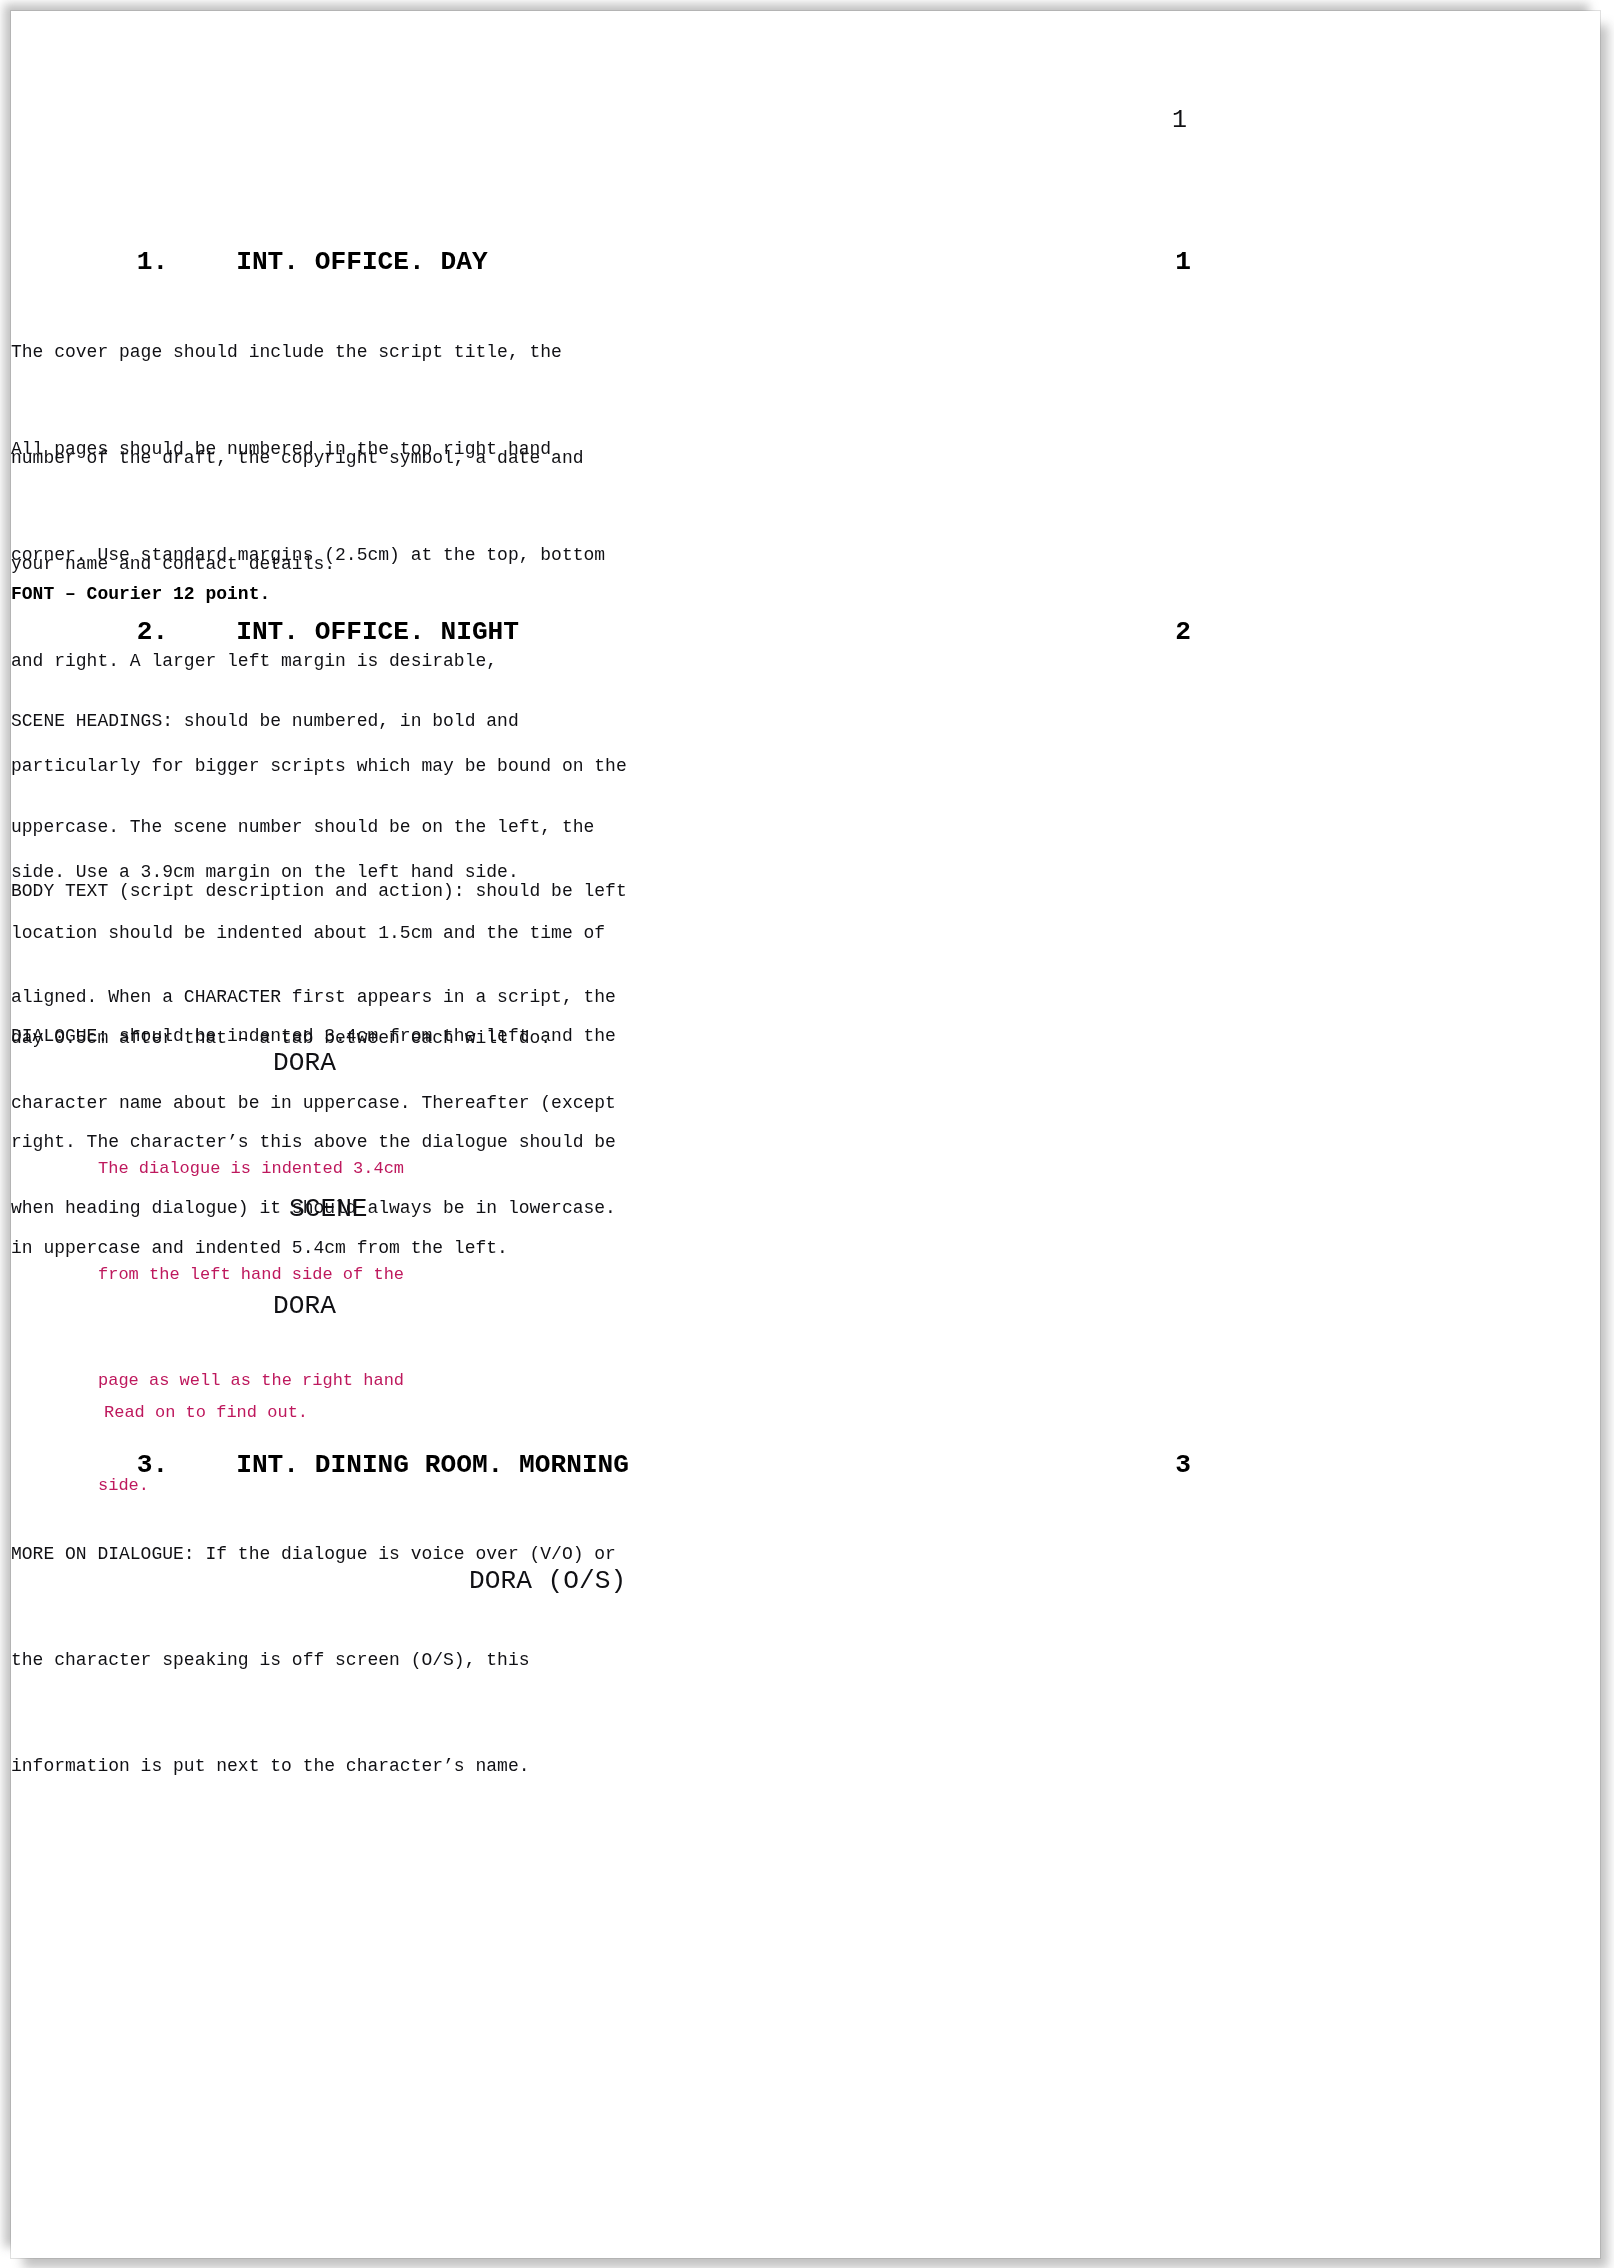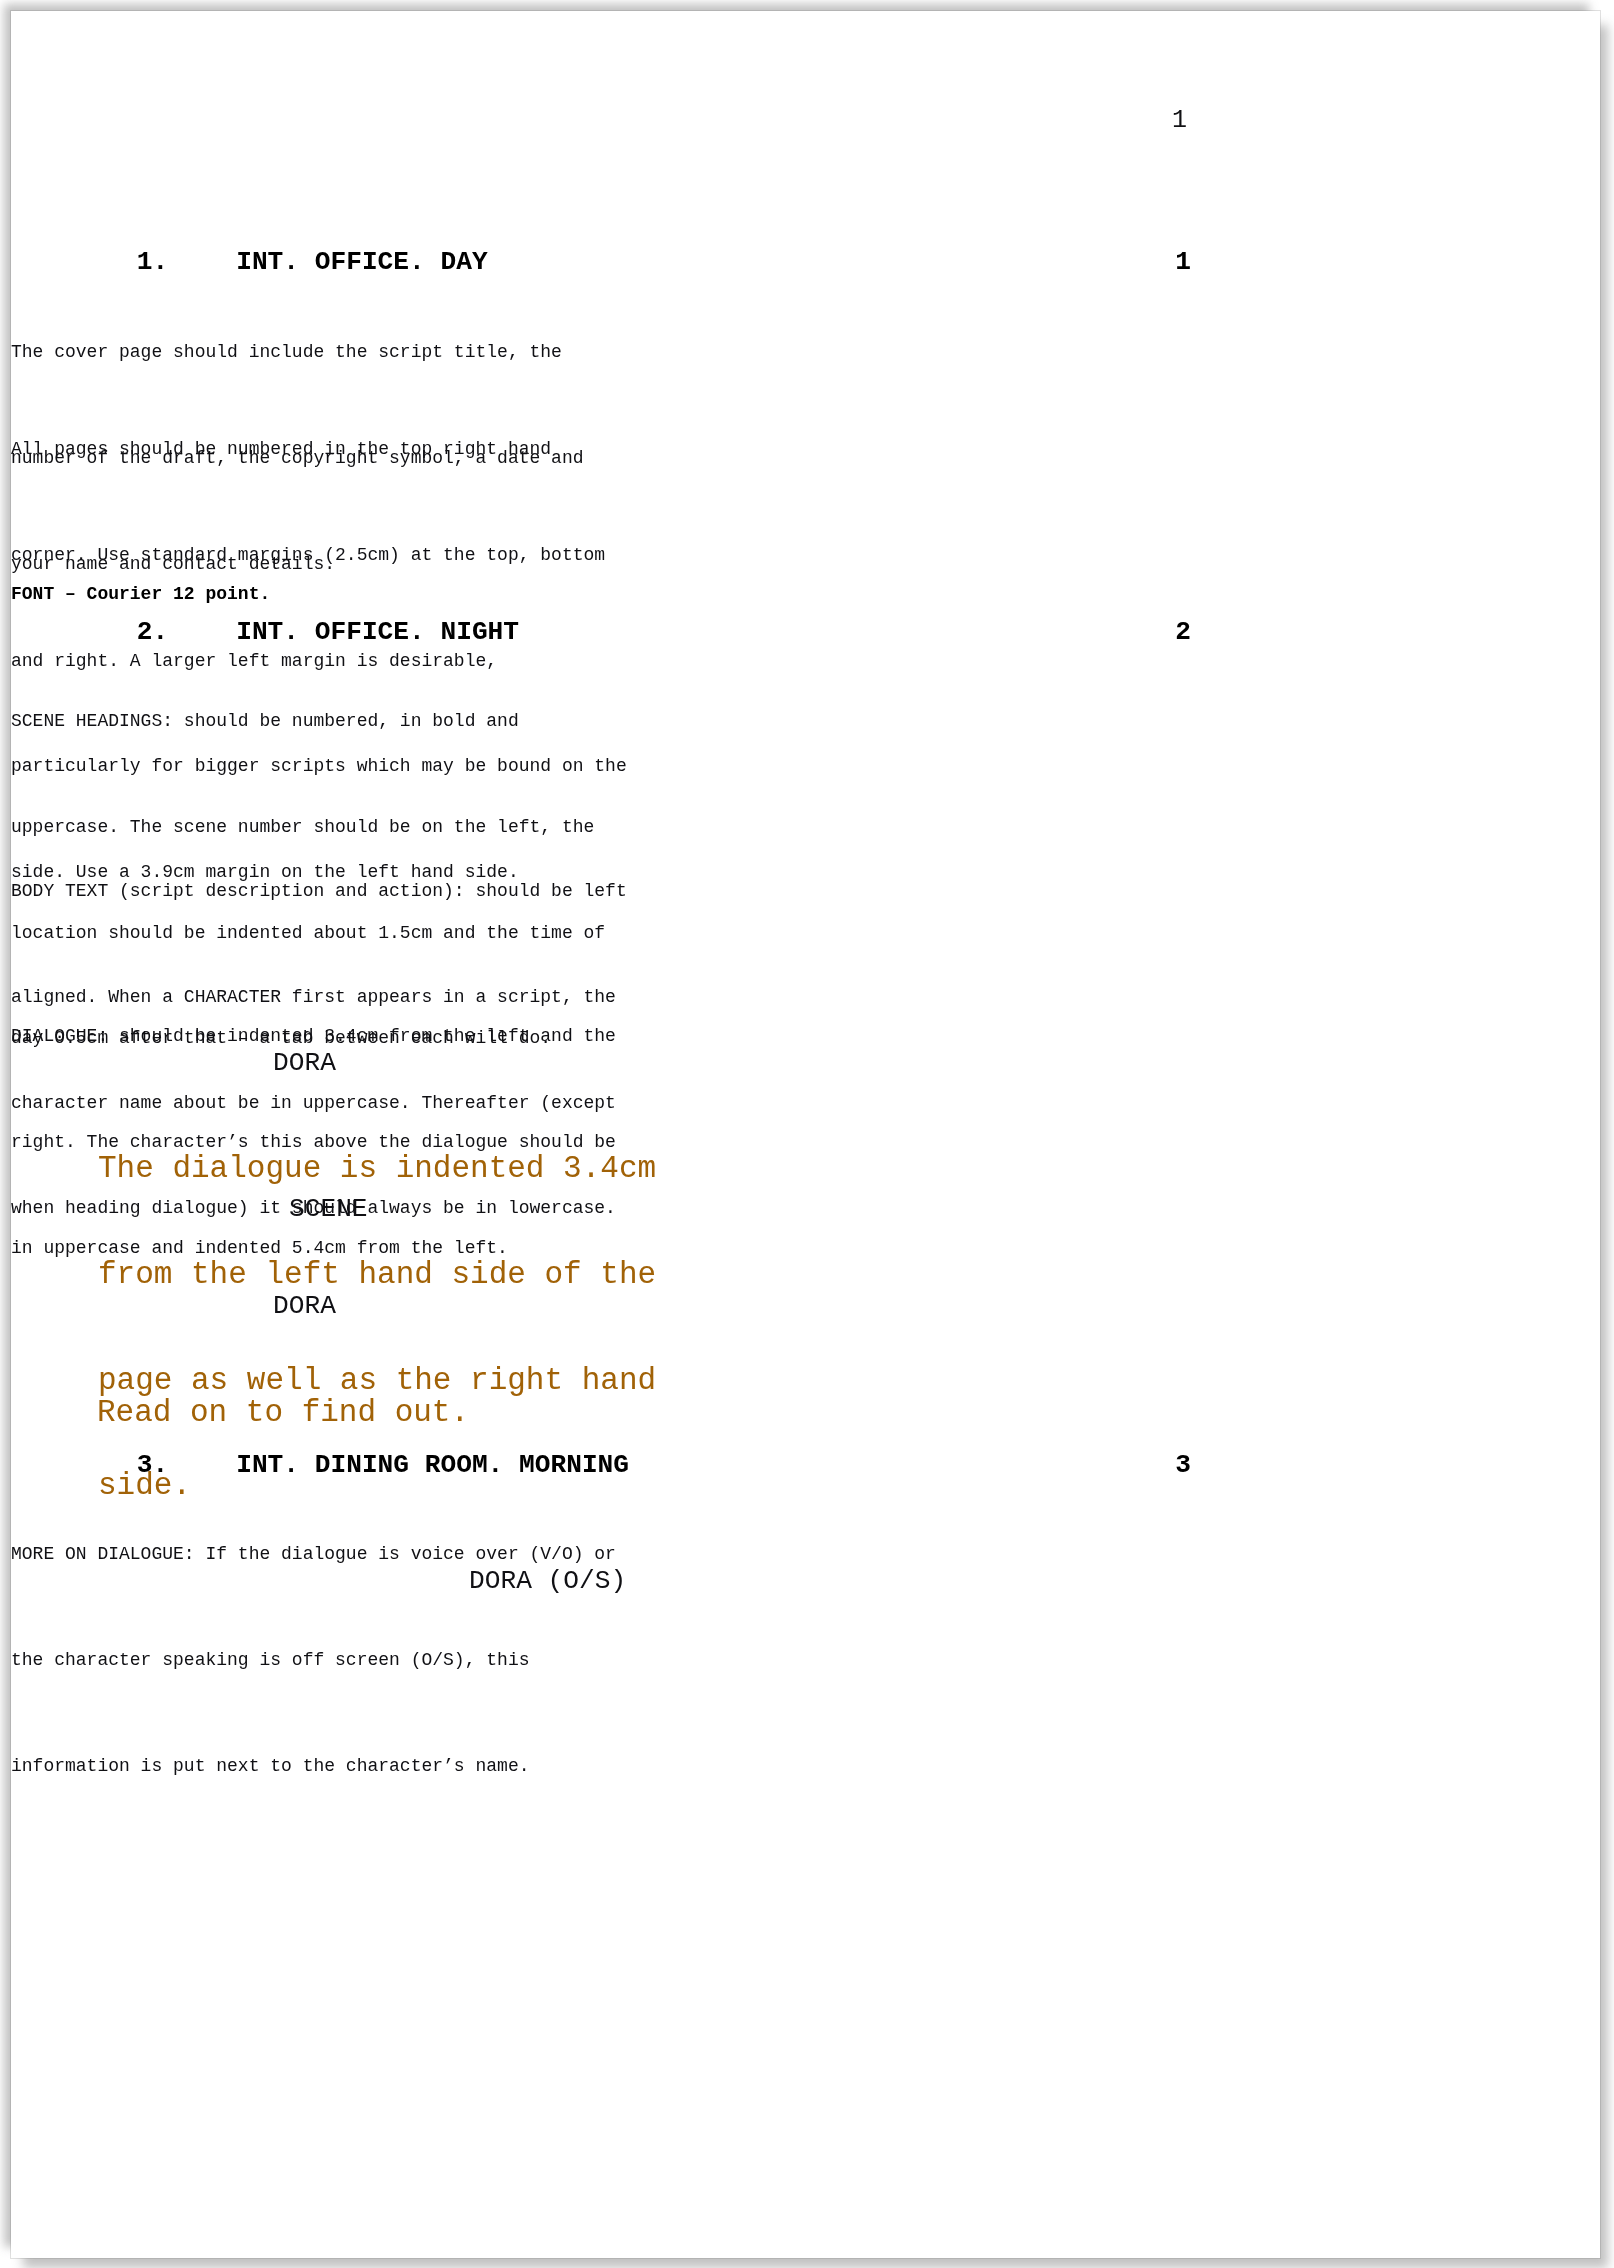--- a/index.html
+++ b/index.html
@@ -86,23 +86,23 @@
   .cue {
     position: absolute;
     white-space: pre;
     font-size: 26.2px;
     line-height: 35.2px;
     color: #101014;
   }
   .dlg {
     position: absolute;
     white-space: pre;
-    font-size: 31px;
+    font-size: 17px;
     line-height: 35.2px;
-    color: #a16207;
+    color: #be185d;
   }
 </style>
 </head>
 <body>
 
 <div class="canvas">
   <div class="surround"></div>
 
   <div class="page">
     <div class="sheet">
@@ -159,21 +159,21 @@
       <div class="dlg" style="top:1070px;left:87px;">
         <div>The dialogue is indented 3.4cm</div>
         <div>from the left hand side of the</div>
         <div>page as well as the right hand</div>
         <div>side.</div>
       </div>
 
       <div class="cue" style="top:1181px;left:278px;">SCENE</div>
 
       <div class="cue" style="top:1278px;left:262px;">DORA</div>
-      <div class="dlg" style="top:1314px;left:86px;text-align:right;">
+      <div class="dlg" style="top:1314px;left:93px;text-align:right;">
         <div>Read on to find out.</div>
       </div>
 
       <div class="scene" style="top:1402px;">
         <span class="sright">3</span><span class="snum">3.</span><span style="display:inline-block;width:68px;"></span><span>INT. DINING ROOM. MORNING</span>
       </div>
 
       <div class="para" style="top:1456px;">
         <div>MORE ON DIALOGUE: If the dialogue is voice over (V/O) or</div>
         <div>the character speaking is off screen (O/S), this</div>

